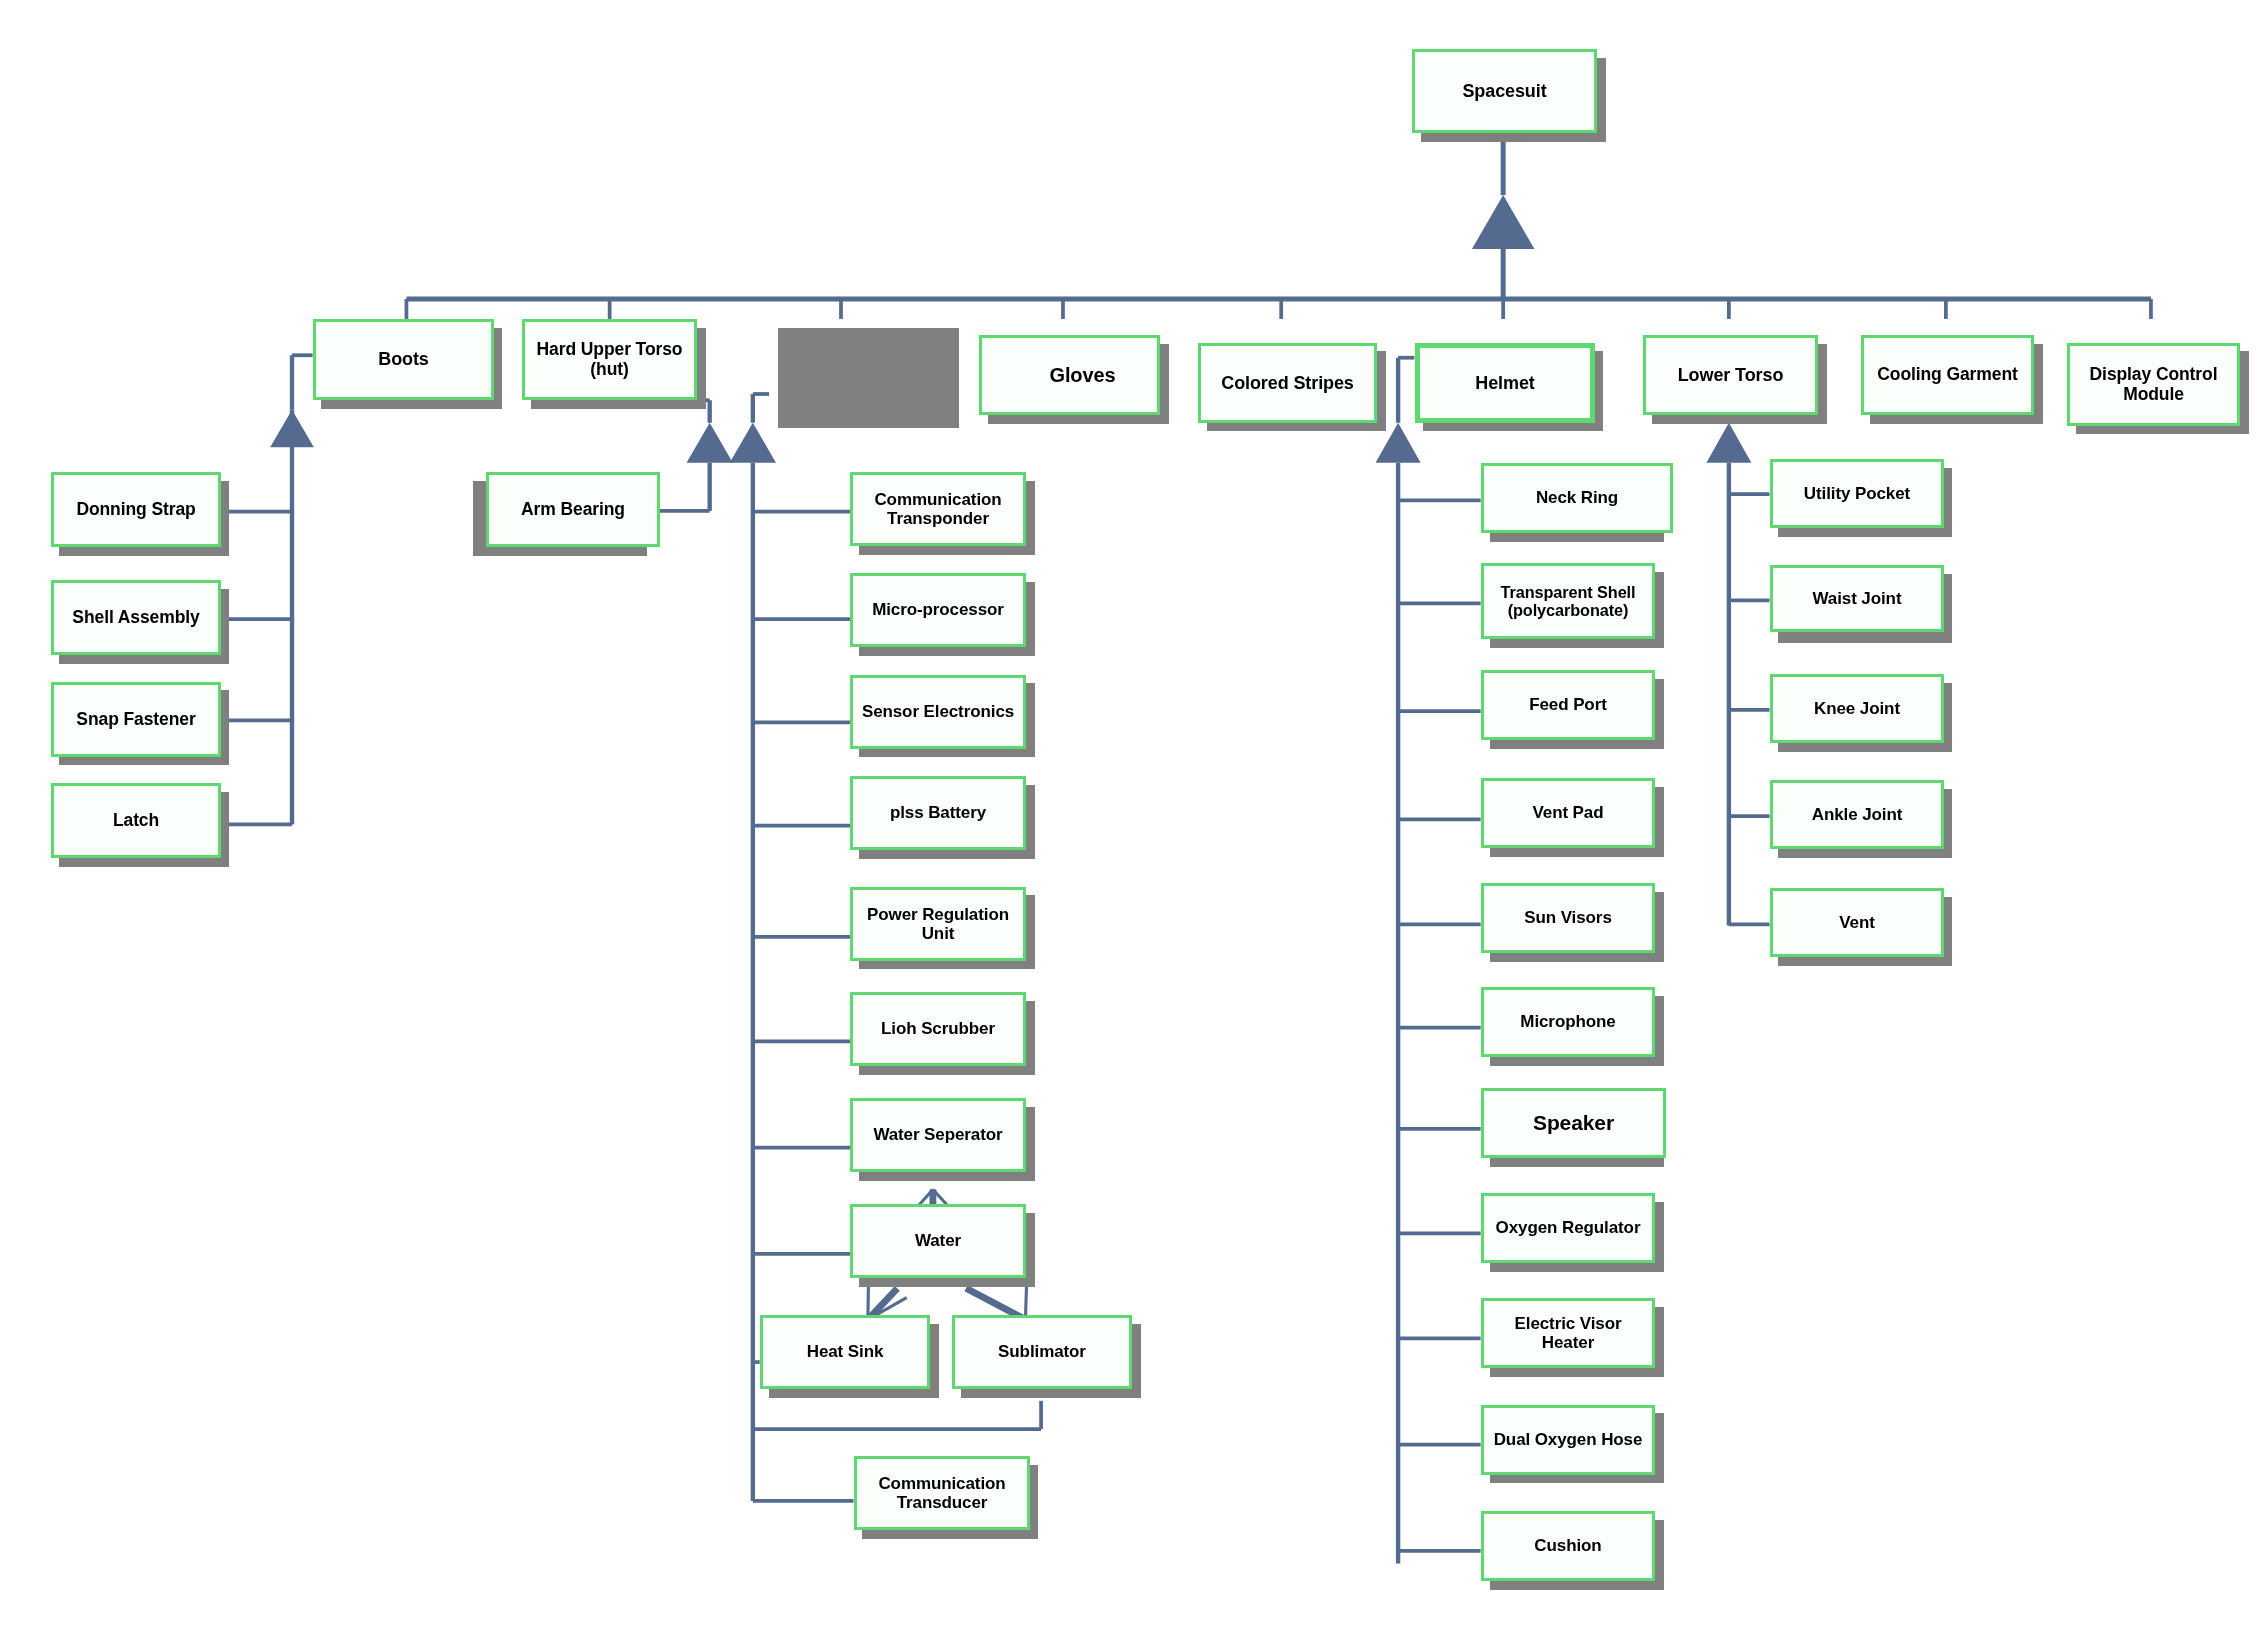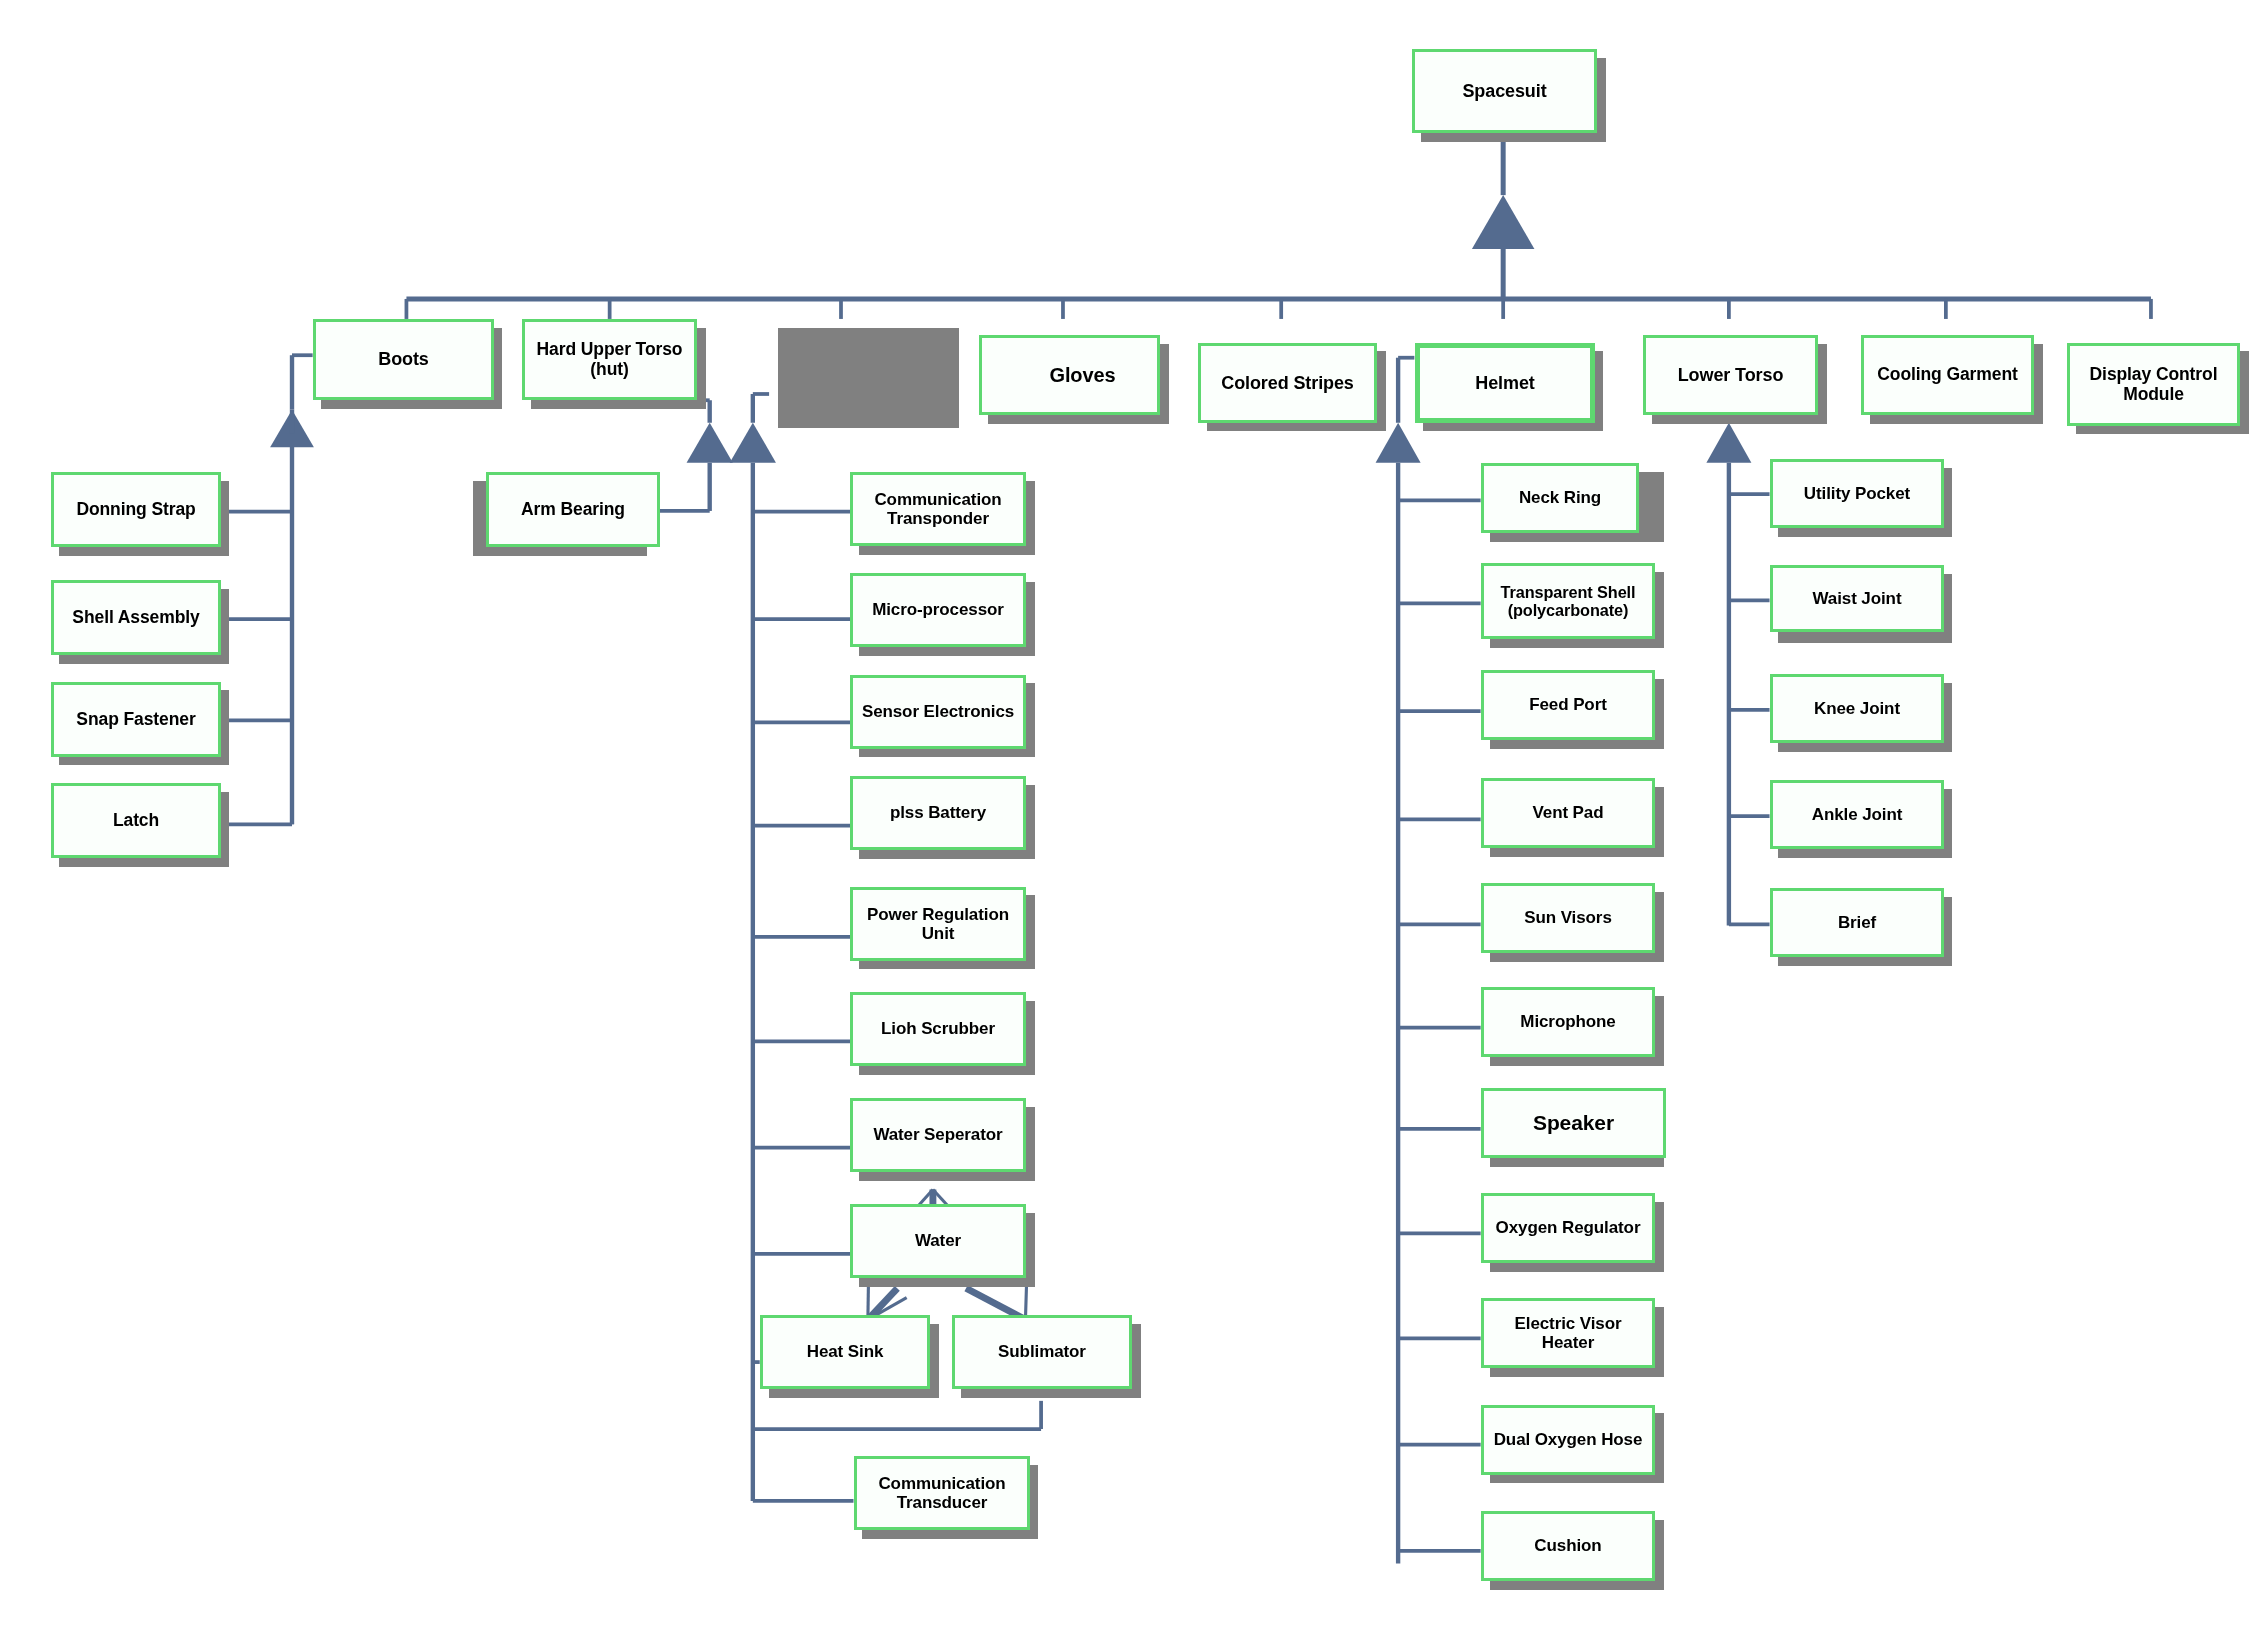--- a/index.html
+++ b/index.html
@@ -243,21 +243,21 @@
   <div class="node" style="left:952px;top:1315px;width:180px;height:74px;font-size:17px;">
     <span>Sublimator</span>
   </div>
 
   <div class="shadow" style="left:862px;top:1465px;width:176px;height:74px;"></div>
   <div class="node" style="left:854px;top:1456px;width:176px;height:74px;font-size:17px;">
     <span>Communication Transducer</span>
   </div>
 
   <div class="shadow" style="left:1490px;top:472px;width:174px;height:70px;"></div>
-  <div class="node" style="left:1481px;top:463px;width:158px;height:70px;font-size:17px;">
+  <div class="node" style="left:1481px;top:463px;width:192px;height:70px;font-size:17px;">
     <span>Neck Ring</span>
   </div>
 
   <div class="shadow" style="left:1490px;top:572px;width:174px;height:76px;"></div>
   <div class="node" style="left:1481px;top:563px;width:174px;height:76px;font-size:16.3px;">
     <span>Transparent Shell (polycarbonate)</span>
   </div>
 
   <div class="shadow" style="left:1490px;top:679px;width:174px;height:70px;"></div>
   <div class="node" style="left:1481px;top:670px;width:174px;height:70px;font-size:17px;">
@@ -319,17 +319,17 @@
     <span>Knee Joint</span>
   </div>
 
   <div class="shadow" style="left:1778px;top:789px;width:174px;height:69px;"></div>
   <div class="node" style="left:1770px;top:780px;width:174px;height:69px;font-size:17px;">
     <span>Ankle Joint</span>
   </div>
 
   <div class="shadow" style="left:1778px;top:897px;width:174px;height:69px;"></div>
   <div class="node" style="left:1770px;top:888px;width:174px;height:69px;font-size:17px;">
-    <span>Brief</span>
+    <span>Vent</span>
   </div>
 
 </div>
 
 
 </body></html>

